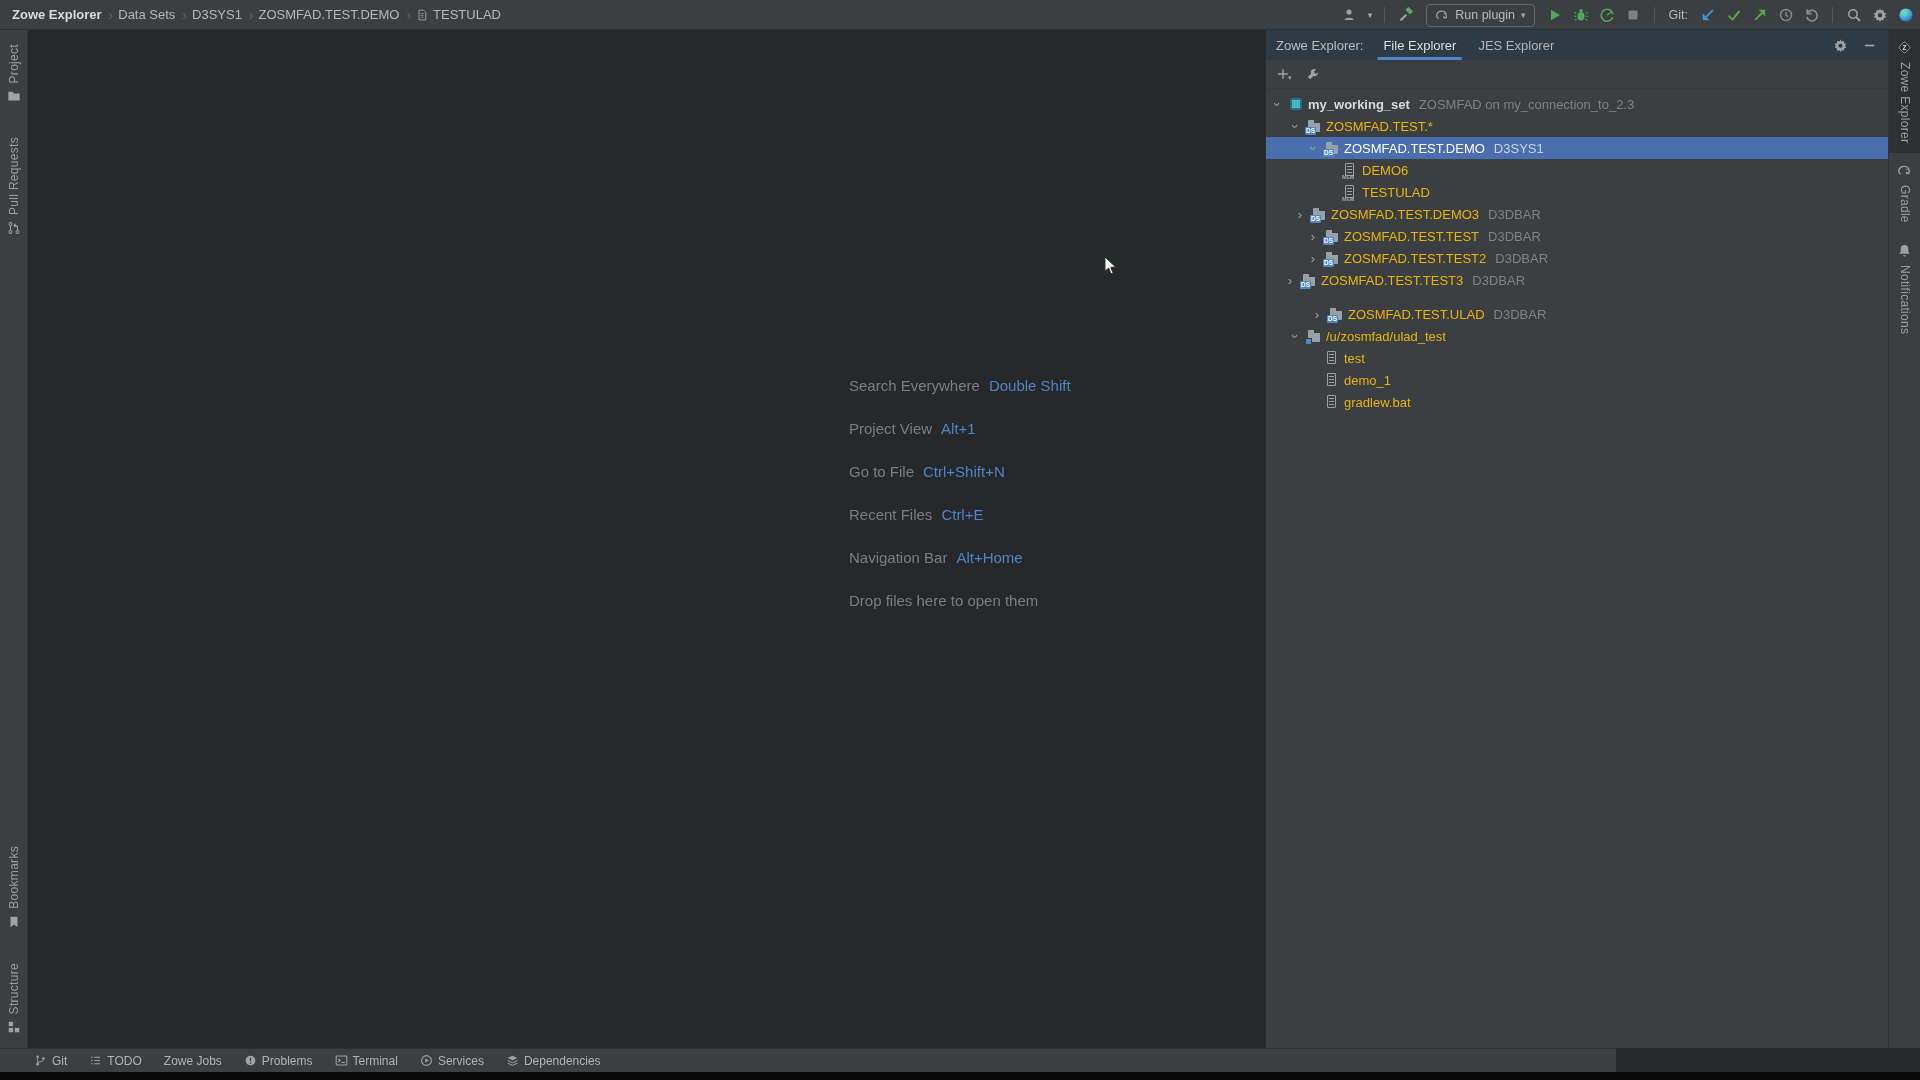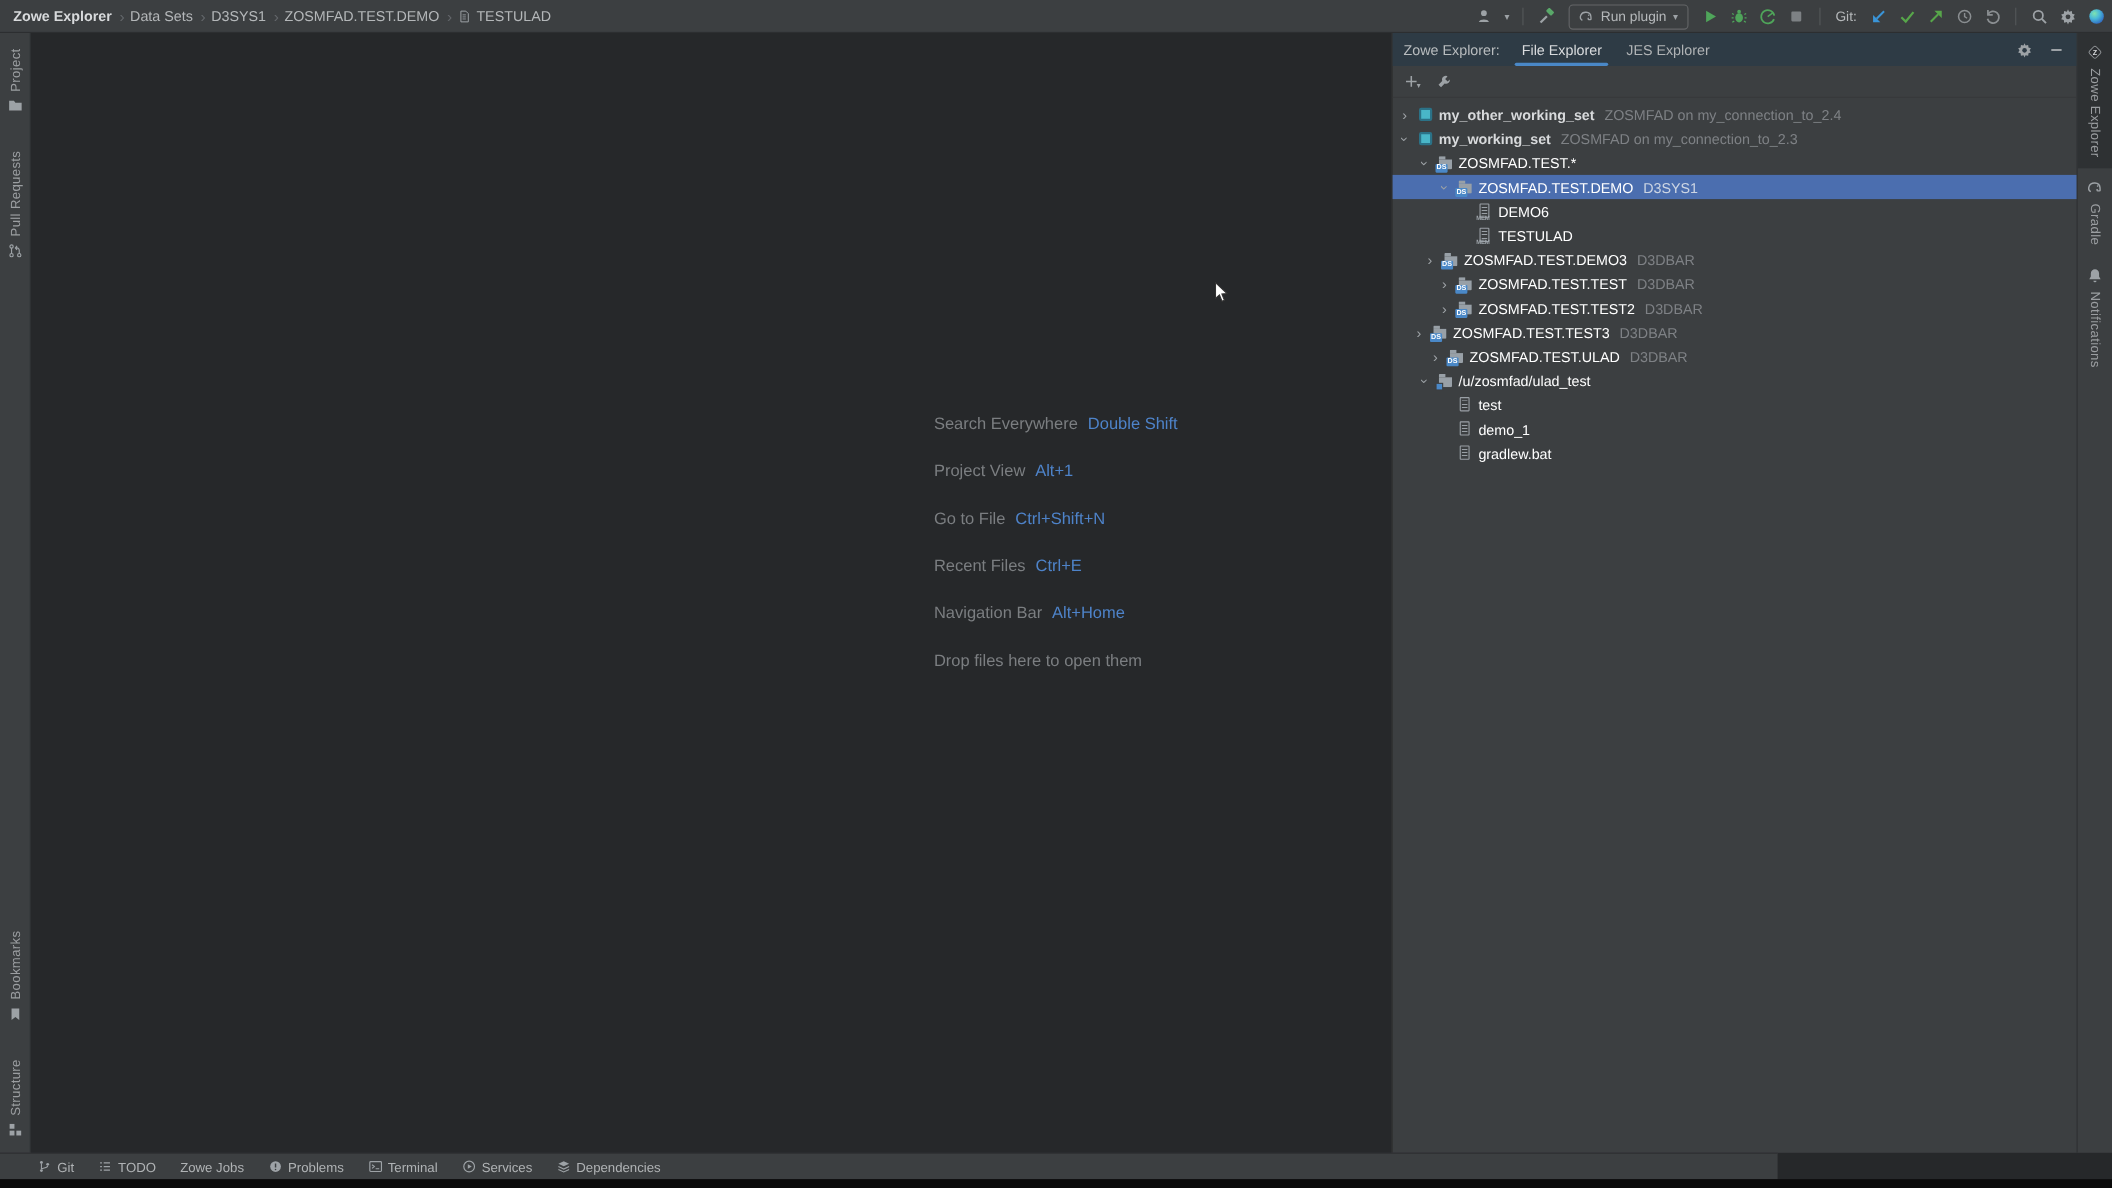--- a/index.html
+++ b/index.html
@@ -64,21 +64,21 @@
   .ptb .mini{font-size:7px;color:#9da2a6;margin:7px 0 0 -2px;}
 
   
   .tree{padding-top:4px;}
   .trow{display:flex;align-items:center;height:22px;font-size:13px;gap:4px;cursor:pointer;white-space:nowrap;}
   .trow.selected{background:#4b6eaf;}
   .chev{width:14px;flex:none;display:flex;justify-content:center;color:#9da2a6;font-size:13px;line-height:1;}
   .chev::before{display:inline-block;}
   .chev.collapsed::before{content:"›";}
   .chev.expanded::before{content:"›";transform:rotate(90deg);}
-  .t-label{color:#ffffff;}
+  .t-label{color:#eab308;}
   .trow.bold .t-label{font-weight:bold;color:#d8dadc;}
   .trow.selected .t-label{color:#ffffff;}
   .t-suffix{color:#7e8185;margin-left:5px;}
   .trow.selected .t-suffix{color:#ccd5e3;}
 
   .ticon{position:relative;width:16px;height:16px;flex:none;}
   .working-set-icon::before{content:"";position:absolute;inset:2px;background:#49b6c8;
       border:2px solid #2b7287;border-radius:2px;box-sizing:border-box;}
   .dataset-folder-icon::before,.uss-folder-icon::before{content:"";position:absolute;left:2px;top:2px;width:12px;height:12px;
       background-image:linear-gradient(#98a0a7,#98a0a7),linear-gradient(#98a0a7,#98a0a7);
@@ -345,26 +345,20 @@
           <span class="mini">▾</span>
       </span>
       <span class="ptb">
         <svg viewBox="0 0 16 16">
             <path d="M9.8 2.2a4 4 0 0 0-4 5.4L2 11.4 4.6 14l3.8-3.8a4 4 0 0 0 5.4-4.1L11.4 8 8.9 5.5 11.3 3a4 4 0 0 0-1.5-.8z" fill="#9da2a6"></path>
           </svg>
       </span>
     </div>
     <div class="tree">
 
-    <div class="trow bold" style="padding-left: 4px;">
-          <span class="chev collapsed"></span>
-          <span class="ticon working-set-icon"></span>
-          <span class="t-label">my_other_working_set</span>
-          <span class="t-suffix">ZOSMFAD on my_connection_to_2.4</span>
-        </div>
         <div class="trow bold" style="padding-left: 4px;">
           <span class="chev expanded"></span>
           <span class="ticon working-set-icon"></span>
           <span class="t-label">my_working_set</span>
           <span class="t-suffix">ZOSMFAD on my_connection_to_2.3</span>
         </div>
         <div class="trow" style="padding-left: 22px;">
           <span class="chev expanded"></span>
           <span class="ticon dataset-folder-icon">
             <span class="badge badge-DS">DS</span>
@@ -421,21 +415,21 @@
           <span class="t-suffix">D3DBAR</span>
         </div>
         <div class="trow" style="padding-left: 17px; align-items: center;">
           <span class="chev collapsed"></span>
           <span class="ticon dataset-folder-icon">
             <span class="badge badge-DS">DS</span>
           </span>
           <span class="t-label">ZOSMFAD.TEST.TEST3</span>
           <span class="t-suffix">D3DBAR</span>
         </div>
-        <div class="trow" style="padding-left: 32px;">
+        <div class="trow" style="padding-left: 44px; margin-top: 12px;">
           <span class="chev collapsed"></span>
           <span class="ticon dataset-folder-icon">
             <span class="badge badge-DS">DS</span>
           </span>
           <span class="t-label">ZOSMFAD.TEST.ULAD</span>
           <span class="t-suffix">D3DBAR</span>
         </div>
         <div class="trow" style="padding-left: 22px;">
           <span class="chev expanded"></span>
           <span class="ticon uss-folder-icon"></span>

